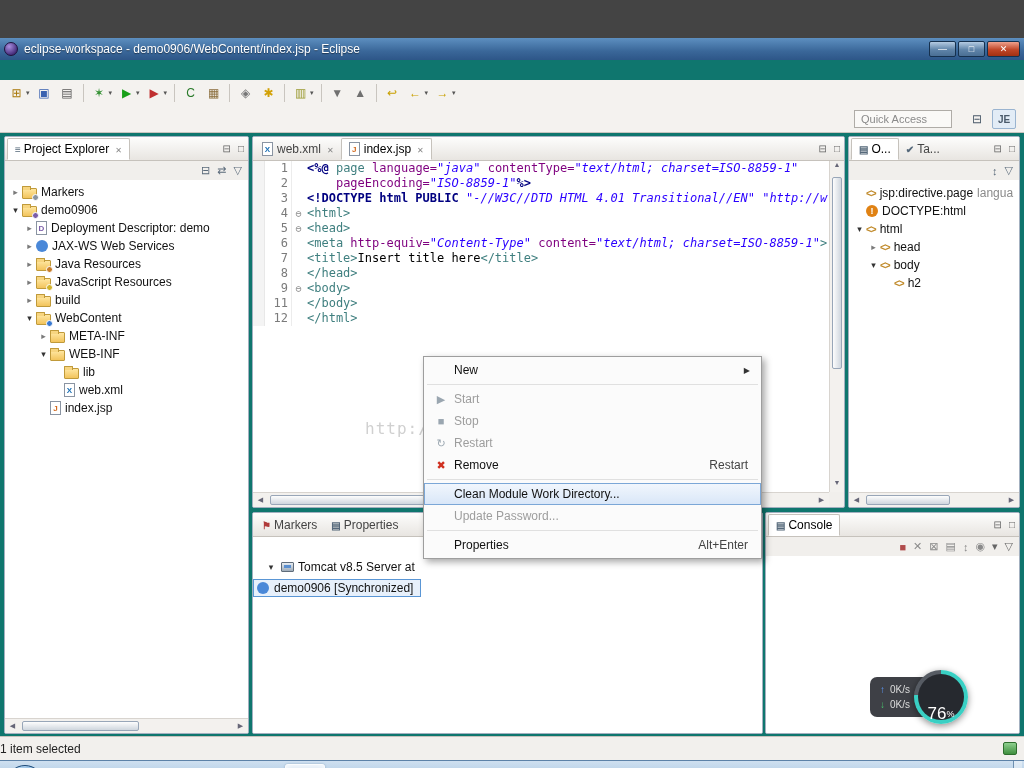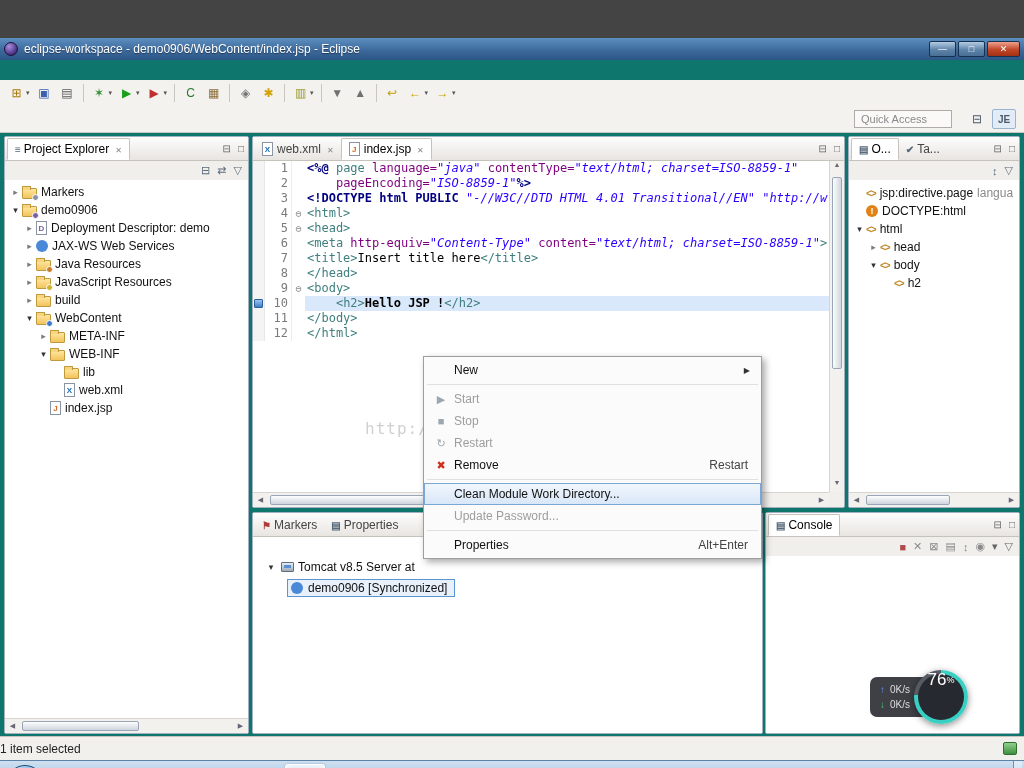--- a/index.html
+++ b/index.html
@@ -100,21 +100,21 @@
   .c-num { width:26px; text-align:right; padding-right:3px; color:#7b7b7b; flex:none; background:#fff; }
   .c-fold { width:14px; flex:none; color:#8a8a8a; font-size:10px; text-align:center; border-left:1px solid #ececec; }
   .c-code { flex:1; white-space:pre; overflow:hidden; padding-left:2px; }
   .c-row.current .c-code { background:#d9e8fa; }
   .it { font-style:italic; } .bd { font-weight:bold; }
   #watermark { position:absolute; left:112px; top:282px; font:16px "DejaVu Sans Mono",monospace;
     color:#c8c8c8; opacity:.85; letter-spacing:1px; z-index:5; }
 
   
   #server-row { display:flex; align-items:center; height:19px; margin-top:20px; padding-left:12px; gap:4px; }
-  #server-child { display:flex; align-items:center; height:20px; padding-left:34px; margin-top:2px; }
+  #server-child { display:flex; align-items:center; height:20px; margin-top:2px; }
   .sel-box { display:inline-flex; align-items:center; gap:5px; border:1px solid #5a96d5; background:#e7f0fb;
     padding:1px 7px 1px 3px; }
   .srv-arrow { font-size:9px; color:#333; width:12px; text-align:center; }
 
   
   .ct-ic { font-size:11px; }
 
   
   #ctx-menu { position:absolute; left:423px; top:318px; width:339px; background:#fbfbfb;
     border:1px solid #9e9e9e; box-shadow:3px 3px 7px rgba(0,0,0,.35); z-index:50; padding:2px 0; }
@@ -172,21 +172,21 @@
   #show-desktop { width:9px; height:100%; border-left:1px solid #6d8fb0;
     background:linear-gradient(rgba(255,255,255,.4),rgba(255,255,255,.1)); }
 
   
   #net-widget { position:absolute; right:56px; bottom:82px; z-index:45; display:flex; align-items:center; }
   #net-pill { background:rgba(35,38,44,.88); border-radius:7px; padding:5px 30px 5px 10px; color:#ddd;
     font-size:10px; line-height:15px; margin-right:-26px; }
   .net-row { display:flex; gap:5px; align-items:center; }
   .net-up .arr::before { content:"↑"; color:#5d9bff; font-weight:bold; }
   .net-down .arr::before { content:"↓"; color:#49c16c; font-weight:bold; }
-  #net-ball { width:54px; height:54px; border-radius:50%; position:relative; display:flex; align-items:flex-start;
+  #net-ball { width:54px; height:54px; border-radius:50%; position:relative; display:flex; align-items:flex-end;
     justify-content:center; box-shadow:0 2px 7px rgba(0,0,0,.45);
     background:conic-gradient(#39d0c4 0deg 274deg, #565b63 274deg 360deg); }
   #net-ball::before { content:""; position:absolute; inset:4px; background:#26292f; border-radius:50%; }
   #net-percent { position:relative; color:#fff; font-size:17px; }
   #net-percent .pct { font-size:9px; vertical-align:2px; }
 </style>
 </head>
 <body>
 
 <div id="screen">
@@ -441,28 +441,20 @@
           <span class="c-marker"></span>
           <span class="c-num">8</span>
           <span class="c-fold"></span>
           <span class="c-code"><span style="color: rgb(63, 127, 127);">&lt;/head&gt;</span></span>
         </div>
         <div class="c-row">
           <span class="c-marker"></span>
           <span class="c-num">9</span>
           <span class="c-fold">⊖</span>
           <span class="c-code"><span style="color: rgb(63, 127, 127);">&lt;body&gt;</span></span>
-        </div>
-        <div class="c-row current">
-          <span class="c-marker">
-            <span class="mk-box"></span>
-          </span>
-          <span class="c-num">10</span>
-          <span class="c-fold"></span>
-          <span class="c-code"><span style="color: rgb(0, 0, 0);">    </span><span style="color: rgb(63, 127, 127);">&lt;h2&gt;</span><span class="bd" style="color: rgb(0, 0, 0);">Hello JSP !</span><span style="color: rgb(63, 127, 127);">&lt;/h2&gt;</span></span>
         </div>
         <div class="c-row">
           <span class="c-marker"></span>
           <span class="c-num">11</span>
           <span class="c-fold"></span>
           <span class="c-code"><span style="color: rgb(63, 127, 127);">&lt;/body&gt;</span></span>
         </div>
         <div class="c-row">
           <span class="c-marker"></span>
           <span class="c-num">12</span>

